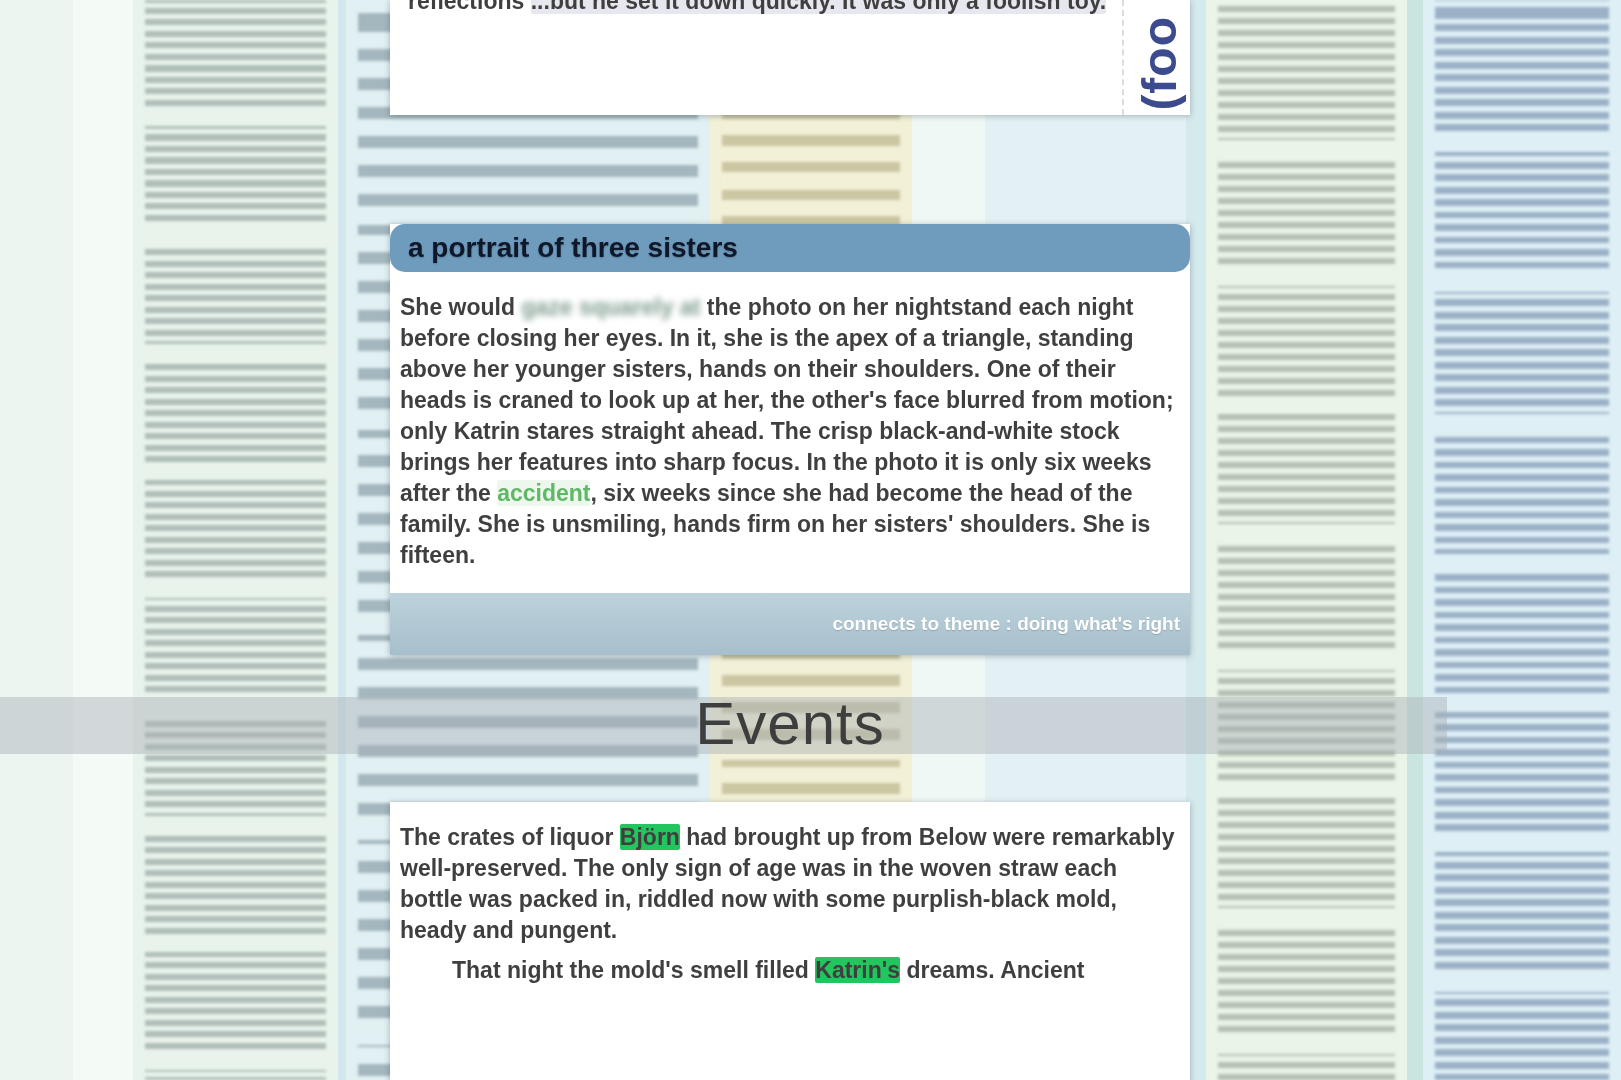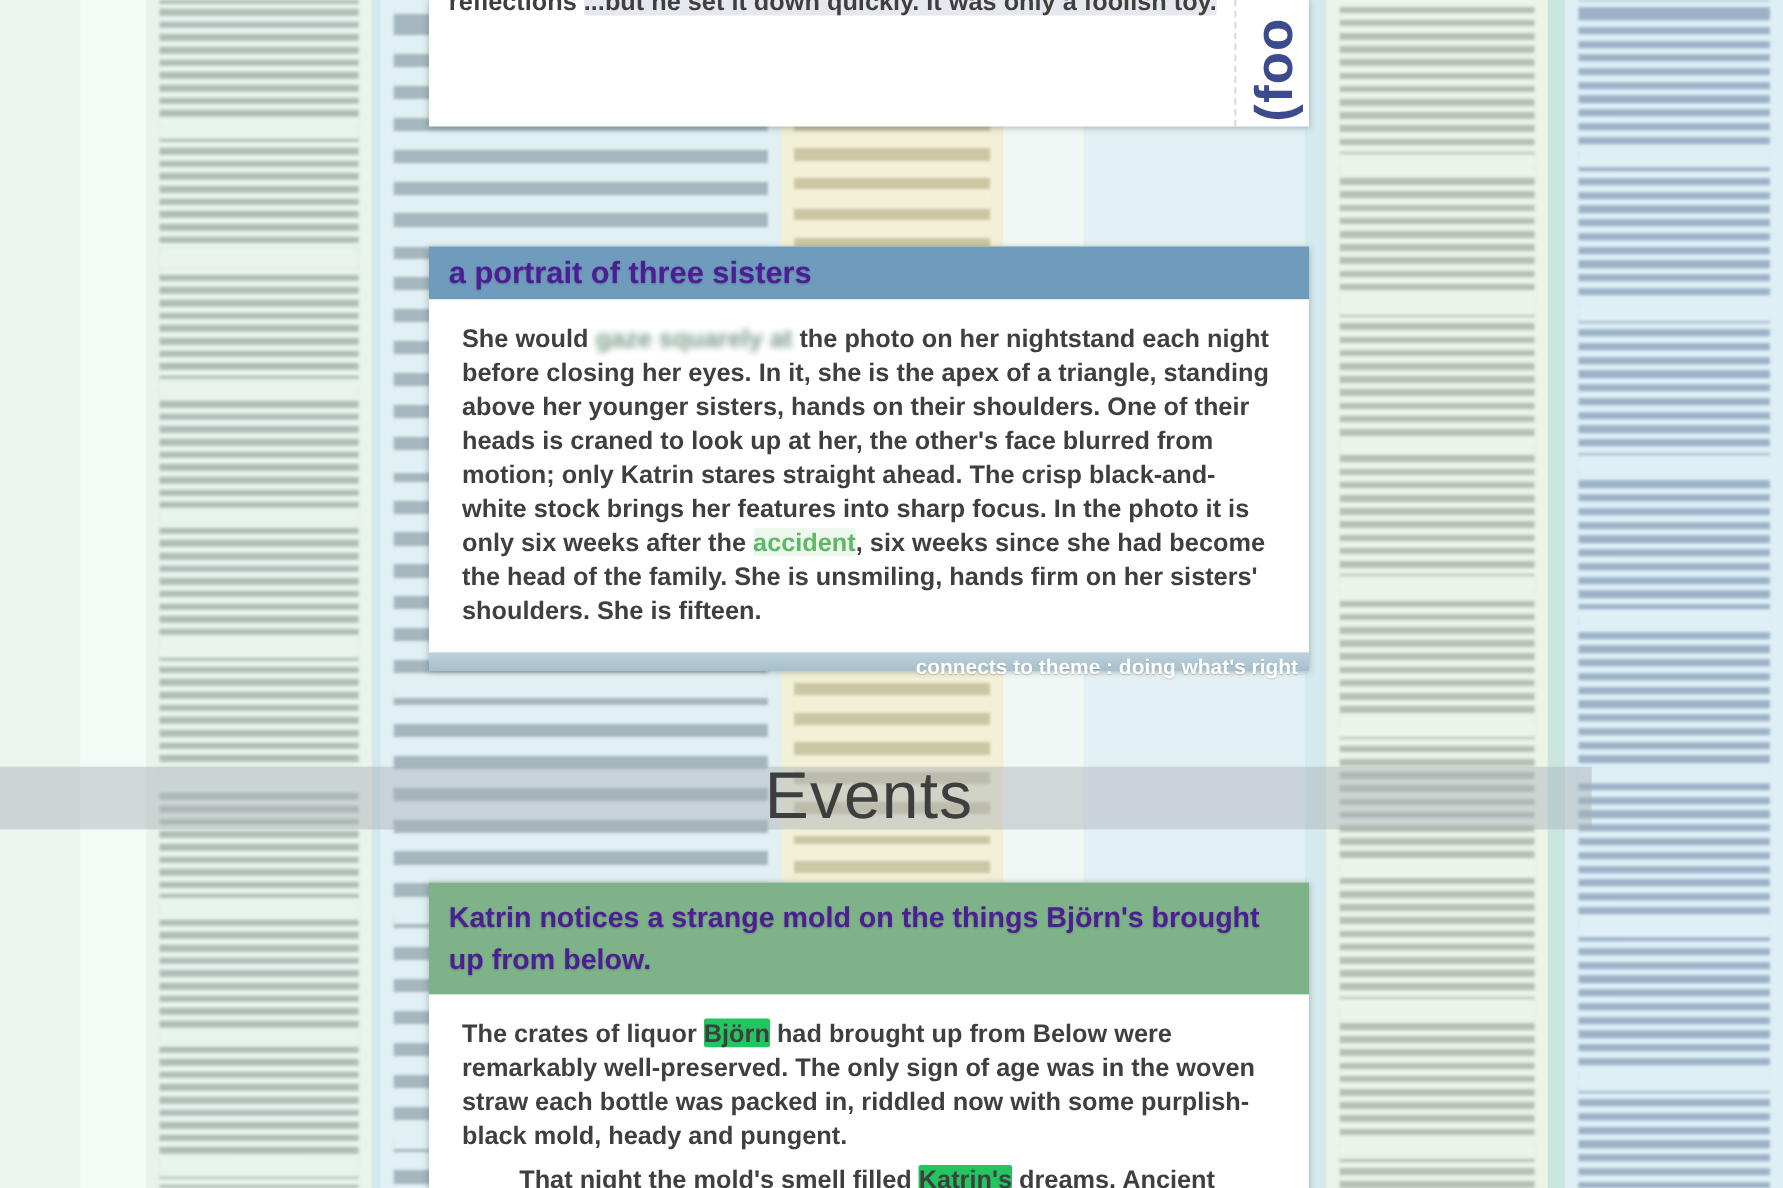--- a/index.html
+++ b/index.html
@@ -38,29 +38,29 @@
   .toptext{margin:-14px 80px 0 18px;font-size:23px;line-height:31px;}
   .vdash{position:absolute;top:0;bottom:0;left:732px;width:0;border-left:2px dashed #d9dde2;}
   .side-label{
     position:absolute;bottom:4px;right:6px;
     writing-mode:vertical-rl;transform:rotate(180deg);
     font-size:48px;line-height:1;color:var(--side-label,#3c4b8e);
     letter-spacing:1px;
   }
 
   .card-header{
-    color:#4c1d95;text-shadow:0 1px 2px rgba(0,0,0,.22);
-    padding:9px 18px;font-size:28px;line-height:30px;
+    color:#0f172a;text-shadow:0 1px 2px rgba(0,0,0,.22);
+    padding:9px 18px;font-size:28px;line-height:30px;border-radius:15px;
   }
   .card-portrait{top:224px;}
   .card-portrait .card-header{background:var(--portrait-header,#6f9cbd);}
-  .card-body{padding:20px 30px 22px;font-size:23px;line-height:31px;}
+  .card-body{padding:20px 10px 22px;font-size:23px;line-height:31px;}
   .card-body p{margin:0;}
   .card-footer{
-    height:17px;line-height:29px;padding:0 10px;
+    height:30px;line-height:29px;padding:16px 10px;
     background:linear-gradient(180deg,#bdd2dc,var(--footer-bar,#a7bfcc));
     color:#fff;font-size:19px;text-align:right;
     text-shadow:0 1px 1px rgba(0,0,0,.18);
   }
 
   .card-event{top:802px;height:300px;overflow:hidden;}
   .card-event .card-header{background:var(--event-header,#7eb389);font-size:26px;line-height:38px;padding:13px 18px;}
   .card-event .card-body p + p{margin-top:9px;text-indent:52px;}
 
   
@@ -113,20 +113,19 @@
 
   <div class="card card-portrait">
     <div class="card-header"><span>a portrait of three sisters</span></div>
     <div class="card-body">
       <p><span>She would </span><span class="blur-phrase">gaze squarely at</span><span> the photo on her nightstand each night before closing her eyes. In it, she is the apex of a triangle, standing above her younger sisters, hands on their shoulders. One of their heads is craned to look up at her, the other's face blurred from motion; only Katrin stares straight ahead. The crisp black-and-white stock brings her features into sharp focus. In the photo it is only six weeks after the </span><span class="link-green">accident</span><span>, six weeks since she had become the head of the family. She is unsmiling, hands firm on her sisters' shoulders. She is fifteen.</span></p>
     </div>
     <div class="card-footer"><span>connects to theme : doing what's right</span></div>
   </div>
 
   <div class="card card-event">
-    <div class="card-header"><span>Katrin notices a strange mold on the things Björn's brought up from below.</span></div>
     <div class="card-body">
       <p><span>The crates of liquor </span><span class="hl">Björn</span><span> had brought up from Below were remarkably well-preserved. The only sign of age was in the woven straw each bottle was packed in, riddled now with some purplish-black mold, heady and pungent.</span></p>
       <p><span>That night the mold's smell filled </span><span class="hl">Katrin's</span><span> dreams. Ancient</span></p>
     </div>
   </div>
 
 </div>
 
 </body></html>

